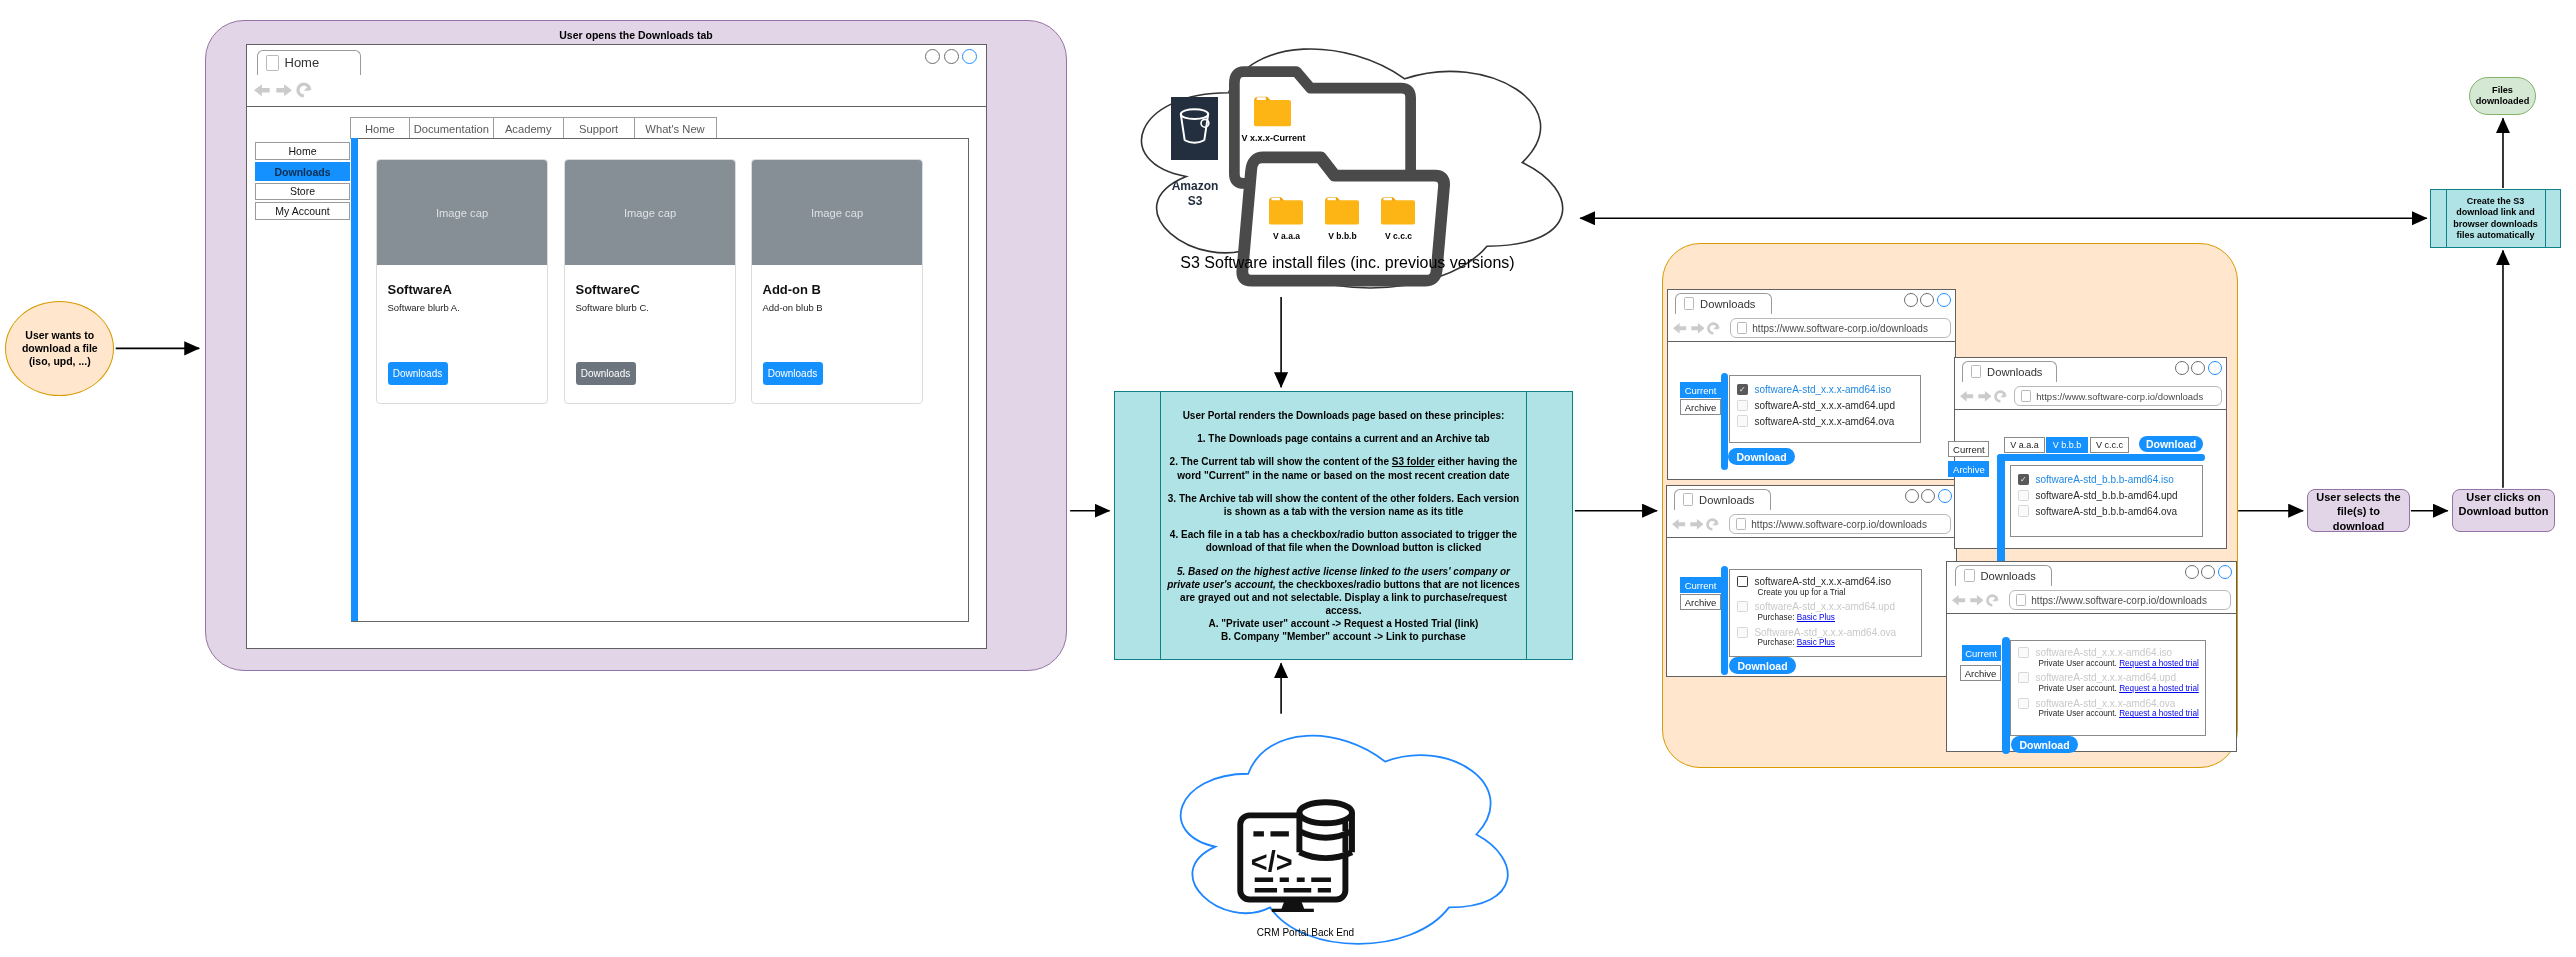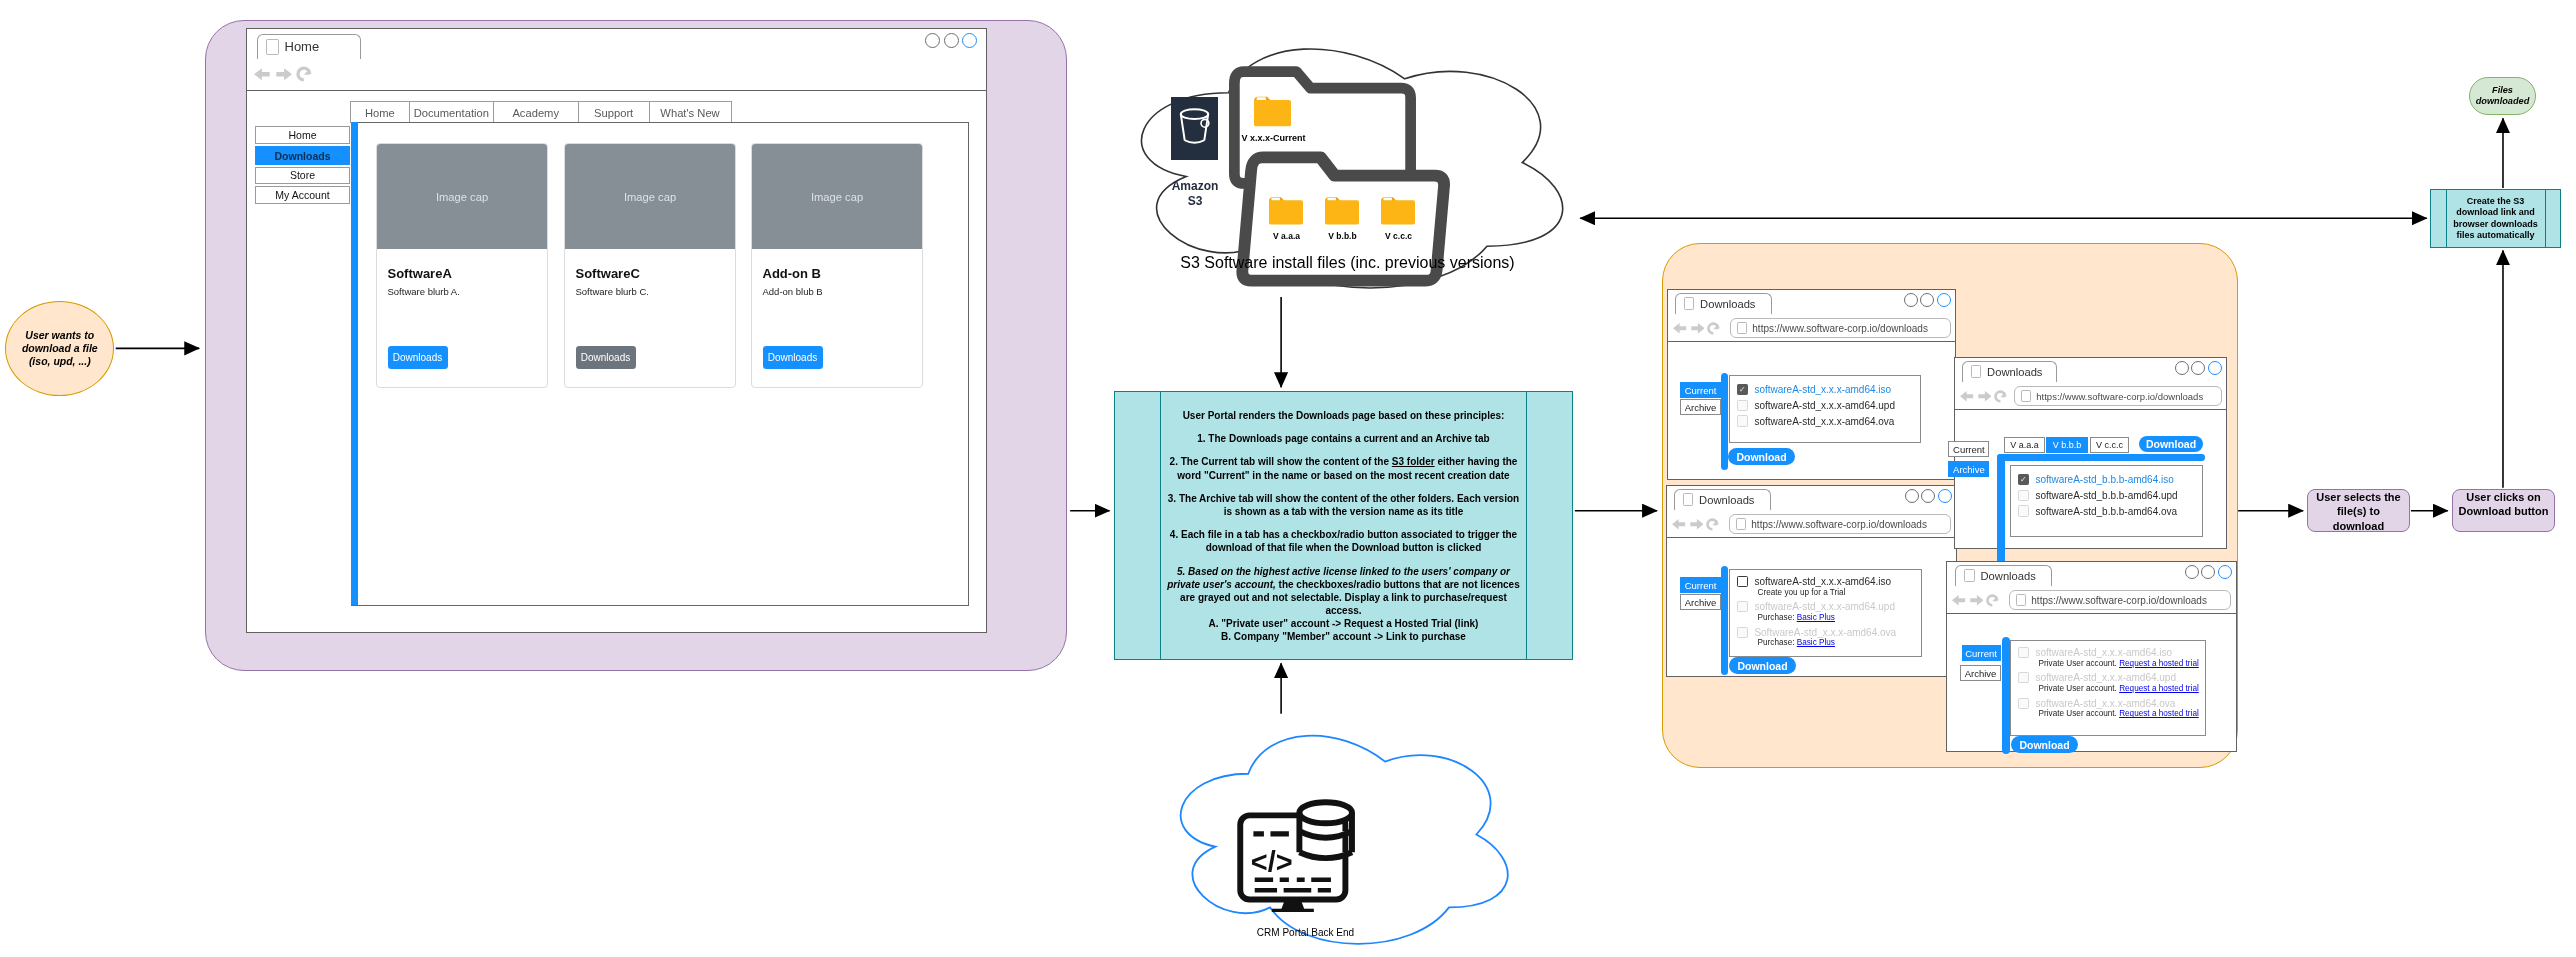--- a/index.html
+++ b/index.html
@@ -1,21 +1,21 @@
 <!DOCTYPE html>
 <html style="font-size:10.5px"><head>
 <meta charset="utf-8">
 <style>
   html,body{margin:0;padding:0;background:#ffffff;}
   body{width:2576px;height:957px;position:relative;font-family:"Liberation Sans",sans-serif;overflow:hidden;}
   .overlay{position:absolute;left:0;top:0;z-index:1;}
   .node{position:absolute;z-index:2;box-sizing:border-box;}
 
   
-  .oval{border-radius:50%;display:flex;align-items:center;justify-content:center;text-align:center;font-weight:bold;font-style:italic;}
+  .oval{border-radius:50%;display:flex;align-items:center;justify-content:center;text-align:center;font-weight:bold;}
   .start-oval{left:5.3px;top:301px;width:109px;height:95px;background:#ffe6cc;border:1.2px solid #d79b00;font-size:10.5px;line-height:1.25;padding:0 6.6px;}
   .files-oval{left:2469px;top:77px;width:67px;height:38px;background:#d5e8d4;border:1.3px solid #82b366;border-radius:19px;font-size:9.2px;line-height:1.2;}
   .purple-box{border-radius:8px;background:#e1d5e7;border:1.2px solid #9673a6;display:flex;justify-content:center;text-align:center;font-weight:bold;font-size:11px;line-height:1.3;padding:0 4px;}
   .box-select{left:2307px;top:489px;width:103px;height:43px;}
   .box-click{left:2452px;top:489px;width:103px;height:43px;}
 
   .container-purple{left:205px;top:20px;width:862px;height:651px;background:#e1d5e7;border:1.2px solid #9673a6;border-radius:39px;}
   .container-purple .ctitle{position:absolute;top:8px;left:0;width:100%;text-align:center;font-weight:bold;font-size:10.5px;color:#000;}
   .container-orange{left:1662px;top:243px;width:576px;height:525px;background:#ffe6cc;border:1.2px solid #d79b00;border-radius:38px;}
 
@@ -101,21 +101,21 @@
 </svg>
 
 <div class="node oval start-oval">
   <span>User wants to download a file (iso, upd, ...)</span>
 </div>
 
 <div class="node container-purple">
   <div class="ctitle">User opens the Downloads tab</div>
 </div>
 
-<div class="browser" style="left:246px;top:28px;width:741px;height:605px;z-index:3;padding-left:37px;">
+<div class="browser" style="left:246px;top:44px;width:741px;height:605px;z-index:3;padding-left:37px;">
   <div class="btab" style="left:10px;top:4.6px;width:104px;height:25px;font-size:13px;">
     <span class="doc" style="width:10.5px;height:14px;"></span>
     <span>Home</span>
   </div>
   <div class="circles" style="right:9.2px;top:4px;gap:3.3px;">
     <div class="circ" style="width:15px;height:15px;"></div>
     <div class="circ" style="width:15px;height:15px;"></div>
     <div class="circ blue" style="width:15px;height:15px;"></div>
   </div>
   <div class="urlrow" style="top:30px;height:32px;">
@@ -129,21 +129,21 @@
       <svg width="17" height="16" viewBox="0 0 26 24">
           <path d="M21,12 A9,9 0 1 0 12,21" fill="none" stroke="#cbcbcb" stroke-width="5"></path>
           <path d="M21,4 L21,13 L12,13 Z" fill="#cbcbcb"></path>
         </svg>
     </div>
   </div>
 
   <div class="ntabs" style="left:104px;top:72px;">
     <div class="ntab" style="width:60px;">Home</div>
     <div class="ntab" style="width:85px;">Documentation</div>
-    <div class="ntab" style="width:86px;">Academy</div>
+    <div class="ntab" style="width:71px;">Academy</div>
     <div class="ntab" style="width:72px;">Support</div>
     <div class="ntab" style="width:83px;">What's New</div>
   </div>
 
   <div style="position:absolute;left:8px;top:97px;">
     <div class="side-item">Home</div>
     <div class="side-item sel">Downloads</div>
     <div class="side-item" style="height:17px;">Store</div>
     <div class="side-item">My Account</div>
   </div>

